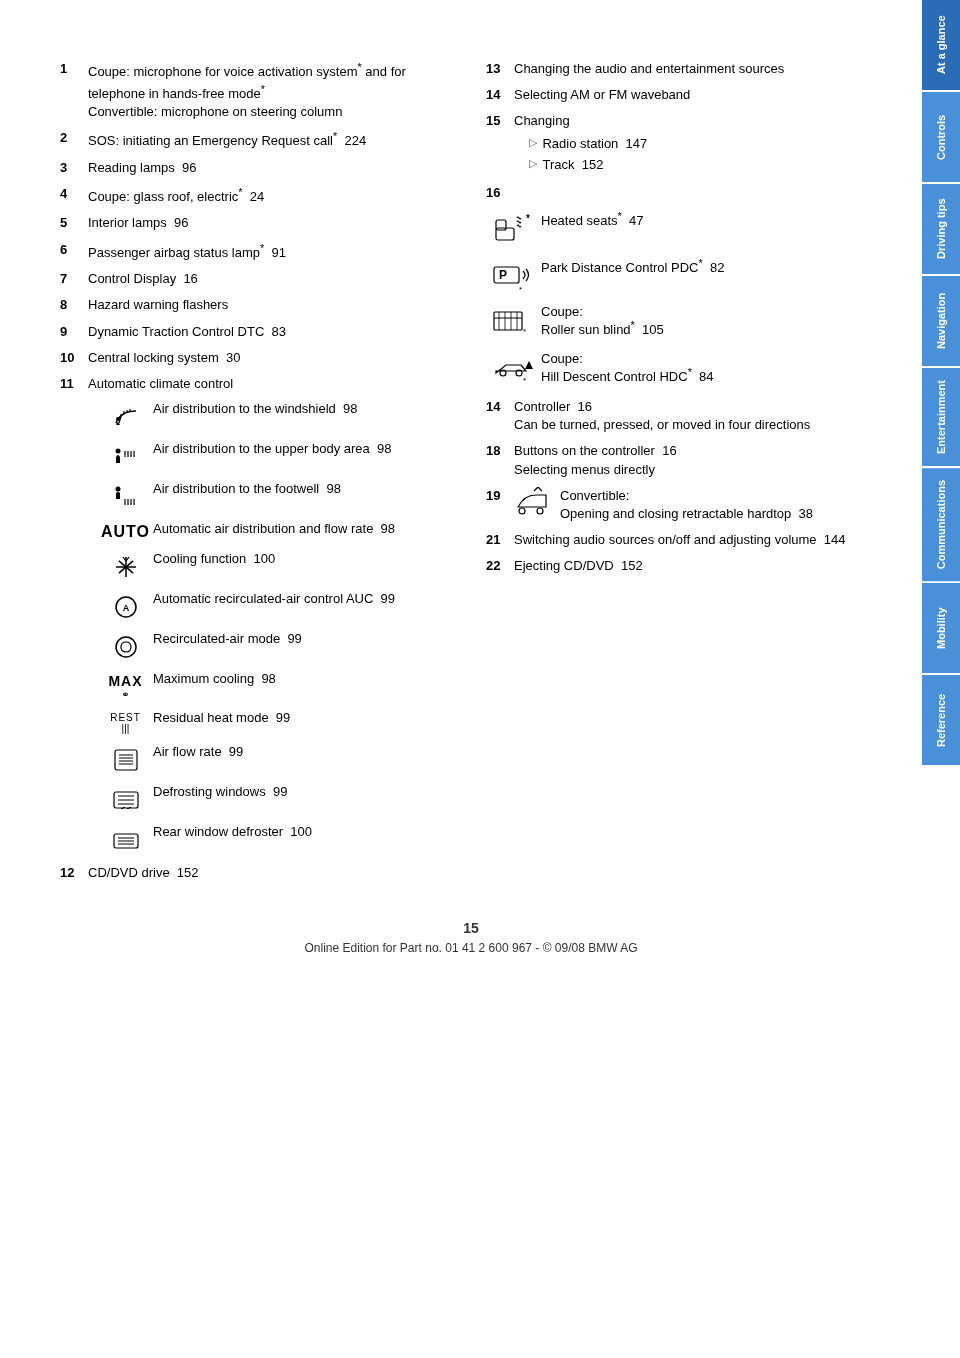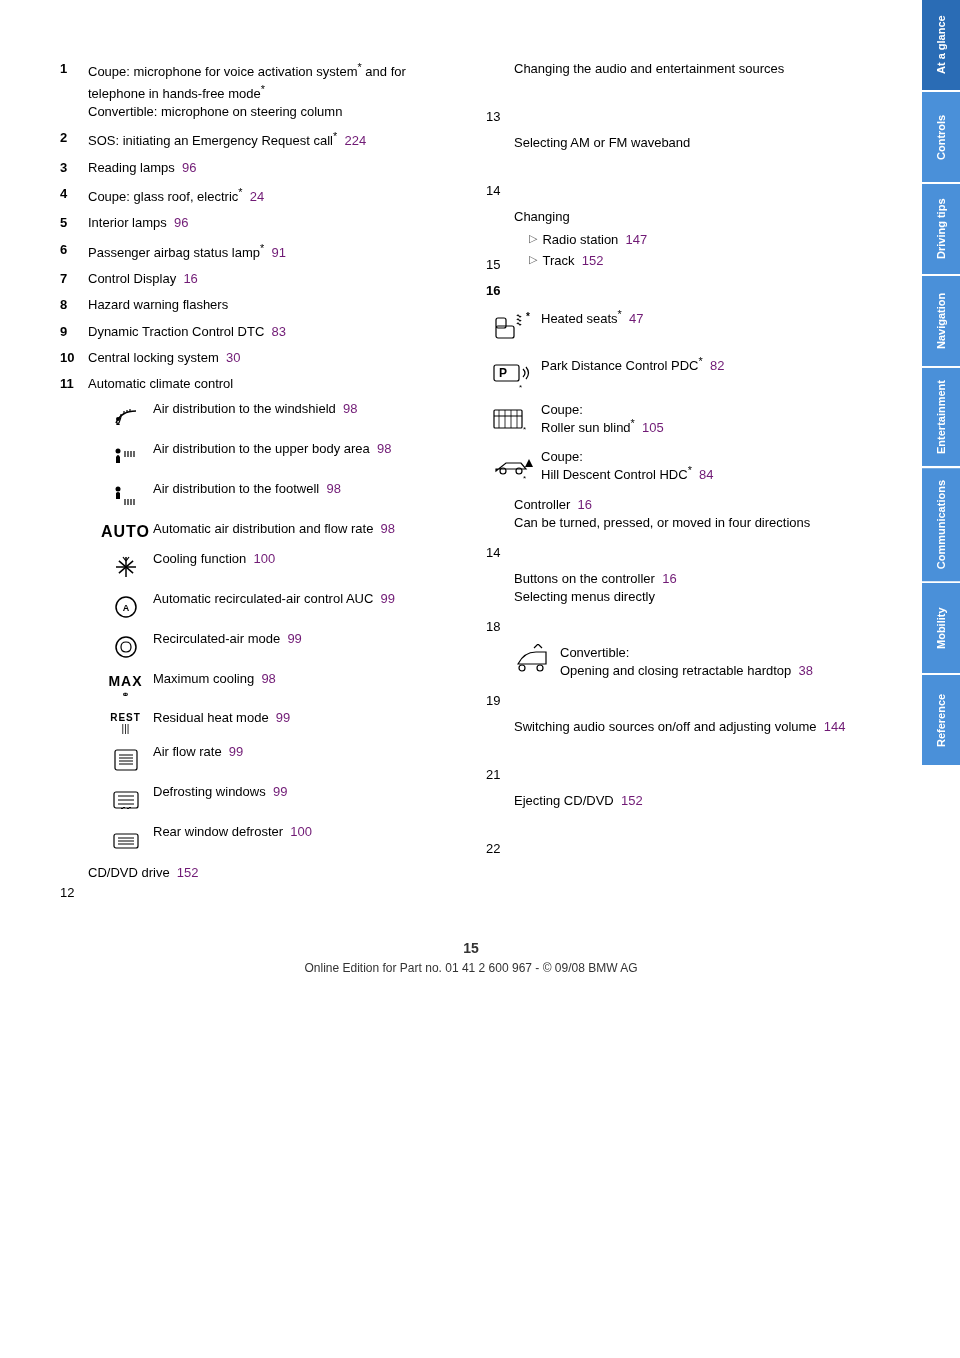--- a/index.html
+++ b/index.html
@@ -80,21 +80,21 @@
       font-weight: bold;
       min-width: 28px;
       flex-shrink: 0;
     }
 
     .item-content {
       flex: 1;
     }
 
     .page-ref {
-      color: #701a75;
+      color: #000000;
     }
 
     .sub-list {
       margin-left: 15px;
       margin-top: 4px;
     }
 
     .sub-item {
       display: flex;
       align-items: flex-start;
@@ -159,24 +159,23 @@
       padding-bottom: 20px;
     }
 
     .page-number {
       font-size: 14px;
       font-weight: bold;
       margin-bottom: 5px;
     }
 
     .item-num-right {
-      font-weight: normal;
+      font-weight: bold;
       min-width: 28px;
       flex-shrink: 0;
-      margin-top: 48px;
     }
   </style>
 </head>
 <body>
 
 <div class="page-container">
   <div class="main-content">
     <div class="two-col">
 
       <div class="col-left">
@@ -331,21 +330,21 @@
                 <span style="font-size:14px; font-weight:bold; letter-spacing:1px;">MAX</span>
                 <span style="font-size:10px;">⚭</span>
               </div>
             </div>
             <div class="icon-label">Maximum cooling&nbsp;&nbsp;<span class="page-ref">98</span></div>
           </div>
 
           <div class="icon-row">
             <div class="icon-cell">
               <div style="display:flex; flex-direction:column; align-items:center;">
-                <span style="font-size:10px; font-weight:bold; letter-spacing:1px;">REST</span>
+                <span style="font-size:10px; font-weight:normal; letter-spacing:1px;">REST</span>
                 <span style="font-size:10px;">|||</span>
               </div>
             </div>
             <div class="icon-label">Residual heat mode&nbsp;&nbsp;<span class="page-ref">99</span></div>
           </div>
 
           <div class="icon-row">
             <div class="icon-cell">
               <svg class="icon-svg" viewBox="0 0 30 28">
                 <rect x="4" y="4" width="22" height="20" rx="2" stroke="#000" stroke-width="1.2" fill="none"></rect>
@@ -381,21 +380,21 @@
                 <line x1="7" y1="15" x2="23" y2="15" stroke="#000" stroke-width="1"></line>
                 <line x1="7" y1="18" x2="23" y2="18" stroke="#000" stroke-width="1"></line>
               </svg>
             </div>
             <div class="icon-label">Rear window defroster&nbsp;&nbsp;<span class="page-ref">100</span></div>
           </div>
 
         </div>
 
         <div class="list-item">
-          <span class="item-num" style="font-weight:normal;margin-top:20px;">12</span>
+          <span class="item-num" style="font-weight:bold;">12</span>
           <span class="item-content">CD/DVD drive&nbsp;&nbsp;<span class="page-ref">152</span></span>
         </div>
 
       </div>
 
       <div class="col-right">
 
         <div class="list-item">
           <span class="item-num-right">13</span>
           <span class="item-content">Changing the audio and entertainment sources</span>

